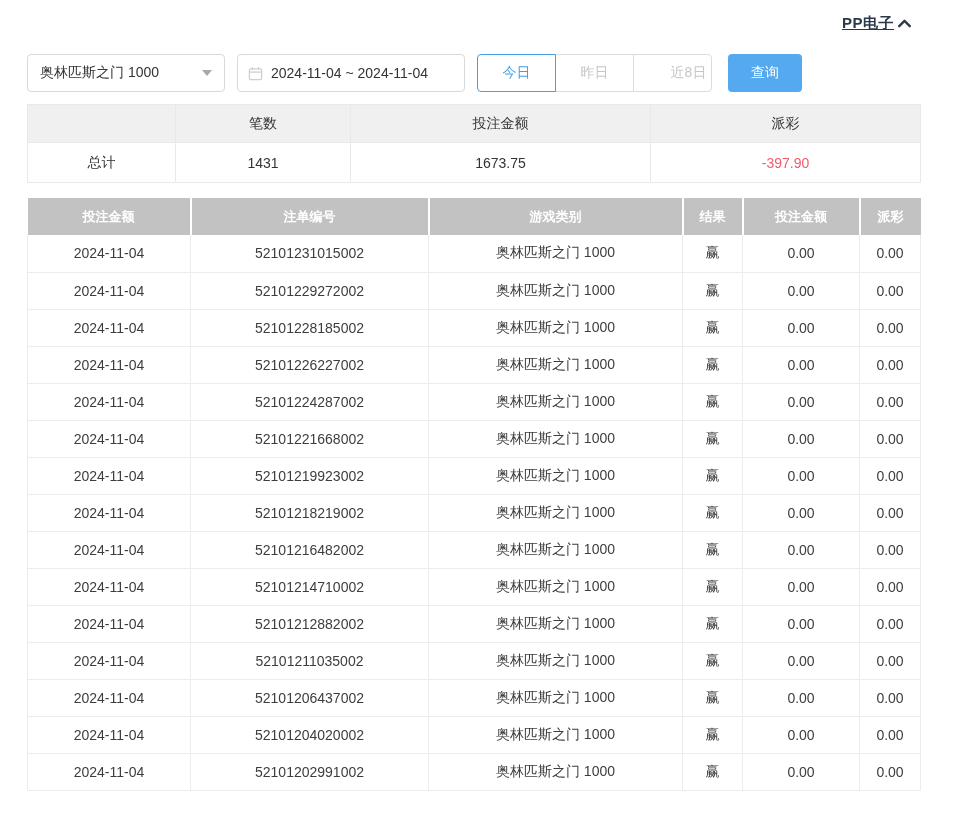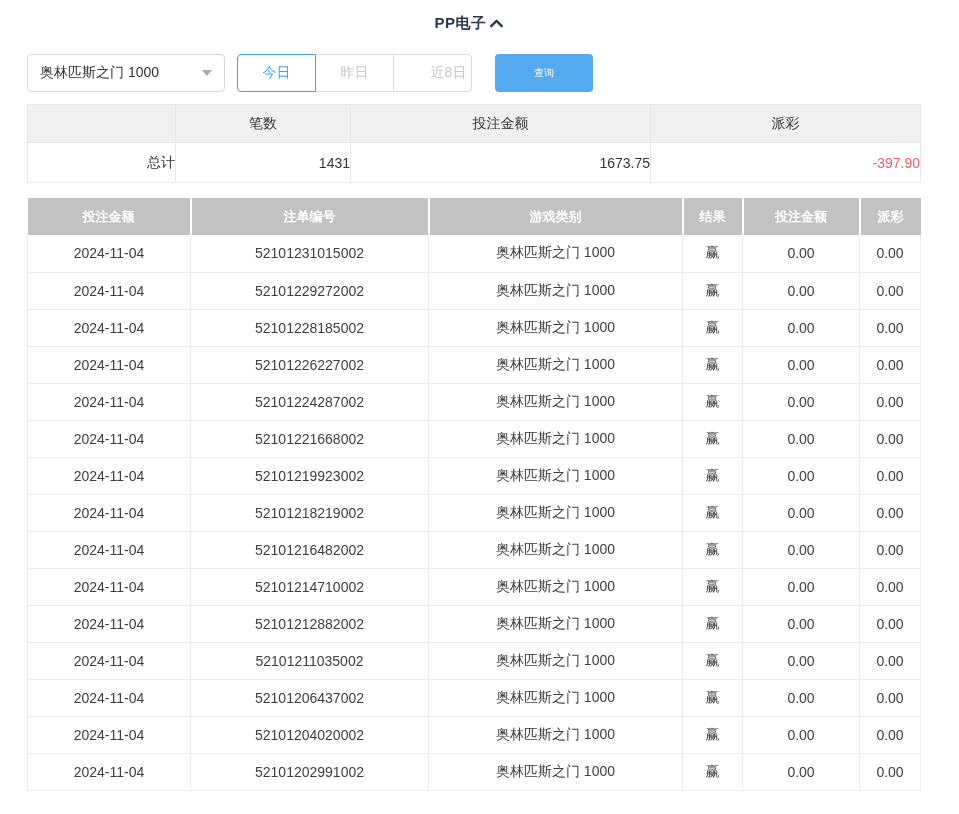--- a/index.html
+++ b/index.html
@@ -1,21 +1,21 @@
 <!DOCTYPE html>
 <html><head>
 <meta charset="utf-8">
 <style>
   * { box-sizing: border-box; margin: 0; padding: 0; }
   html, body { width: 959px; height: 814px; overflow: hidden; background: #fff; }
   body { font-family: "Liberation Sans", "DejaVu Sans", sans-serif; color: #333; }
 
   .panel { padding: 13px 0 0 27px; width: 920px; }
 
-  .panel-header { width: 893px; display: flex; align-items: center; justify-content: center; }
+  .panel-header { width: 893px; display: flex; align-items: center; justify-content: flex-end; text-decoration: underline; }
   .panel-title { font-size: 15px; font-weight: bold; color: #2b3a4a; letter-spacing: .5px; }
   .chevron-btn { width: 20px; height: 20px; display: flex; align-items: center; justify-content: center; cursor: pointer; margin-right: 6px; }
 
   .filters { margin-top: 21px; display: flex; align-items: center; }
   .select-box { width: 198px; height: 38px; border: 1px solid #d9d9d9; border-radius: 4px;
     display: flex; align-items: center; justify-content: space-between; padding: 0 12px; cursor: pointer; }
   .select-box .sel-text { font-size: 14px; color: #333; }
   .caret-down { width: 0; height: 0; border-left: 5px solid transparent; border-right: 5px solid transparent; border-top: 6px solid #a8a8a8; }
 
   .date-box { margin-left: 12px; width: 228px; height: 38px; border: 1px solid #d9d9d9; border-radius: 4px;
@@ -23,29 +23,29 @@
   .date-box .cal { margin-right: 8px; display: flex; }
   .date-box .date-text { font-size: 14px; color: #333; }
 
   .btn-group { margin-left: 12px; display: flex; }
   .qbtn { height: 38px; width: 79px; background: #fff; border: 1px solid #dcdcdc; margin-left: -1px;
     font-size: 14px; color: #c6c6c6; cursor: pointer; font-family: inherit; }
   .qbtn:first-child { margin-left: 0; border-radius: 4px 0 0 4px; }
   .qbtn:last-child { border-radius: 0 4px 4px 0; padding-left: 32px; }
   .qbtn.active { color: #459fe6; border-color: #459fe6; position: relative; z-index: 1; }
 
-  .query-btn { margin-left: 23px; height: 38px; width: 98px; background: #55a9ee; border: none; border-radius: 4px;
-    color: #fff; font-size: 10px; cursor: pointer; font-family: inherit; }
+  .query-btn { margin-left: 16px; height: 38px; width: 74px; background: #55a9ee; border: none; border-radius: 4px;
+    color: #fff; font-size: 14px; cursor: pointer; font-family: inherit; }
 
   table { border-collapse: collapse; table-layout: fixed; width: 893px; }
   th, td { text-align: center; overflow: hidden; white-space: nowrap; }
 
   .summary-table { margin-top: 12px; }
   .summary-table th { height: 38px; background: #f0f0f0; border: 1px solid #e9e9e9; font-weight: normal; font-size: 14px; color: #333; }
-  .summary-table td { height: 40px; border: 1px solid #e9e9e9; font-size: 14px; color: #333; text-align: right; }
+  .summary-table td { height: 40px; border: 1px solid #e9e9e9; font-size: 14px; color: #333; }
   .summary-table td.neg { color: #f15b6c; }
 
   .bet-table { margin-top: 15px; }
   .bet-table thead th { height: 37px; background: #c2c2c2; color: #fff; font-weight: bold; font-size: 13px; border-right: 2px solid #fff; }
   .bet-table thead th:last-child { border-right: none; }
   .bet-table tbody td { height: 37px; border: 1px solid #ececec; border-top: none; font-size: 14px; color: #3d3d3d; }
 </style>
 </head>
 <body>
 
@@ -59,20 +59,31 @@
       </svg>
     </span>
   </div>
 
   <div class="filters">
     <div class="select-box">
       <span class="sel-text">奥林匹斯之门 1000</span>
       <span class="caret-down"></span>
     </div>
 
+    <div class="date-box">
+      <span class="cal">
+        <svg width="15" height="15" viewBox="0 0 16 16" fill="none">
+          <rect x="1.5" y="3" width="13" height="11.5" rx="1.5" stroke="#cfcfcf" stroke-width="1.4"></rect>
+          <line x1="1.5" y1="6.5" x2="14.5" y2="6.5" stroke="#cfcfcf" stroke-width="1.4"></line>
+          <line x1="4.8" y1="1.2" x2="4.8" y2="4" stroke="#cfcfcf" stroke-width="1.4"></line>
+          <line x1="11.2" y1="1.2" x2="11.2" y2="4" stroke="#cfcfcf" stroke-width="1.4"></line>
+        </svg>
+      </span>
+      <span class="date-text">2024-11-04 ~ 2024-11-04</span>
+    </div>
 
     <div class="btn-group">
         <button class="qbtn active">今日</button>
         <button class="qbtn">昨日</button>
         <button class="qbtn">近8日</button>
       </div>
 
     <button class="query-btn">查询</button>
   </div>
 

